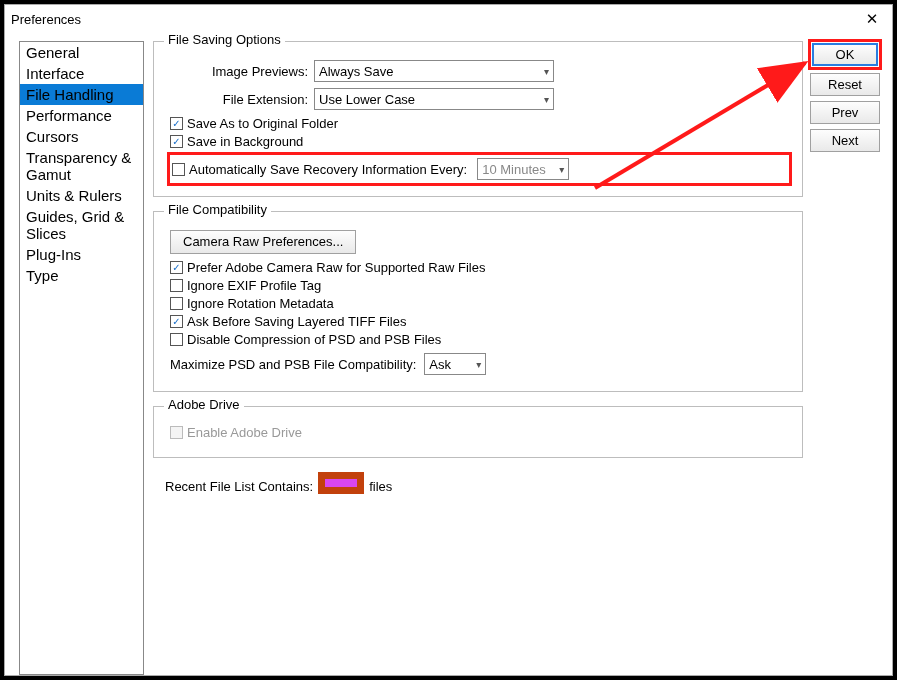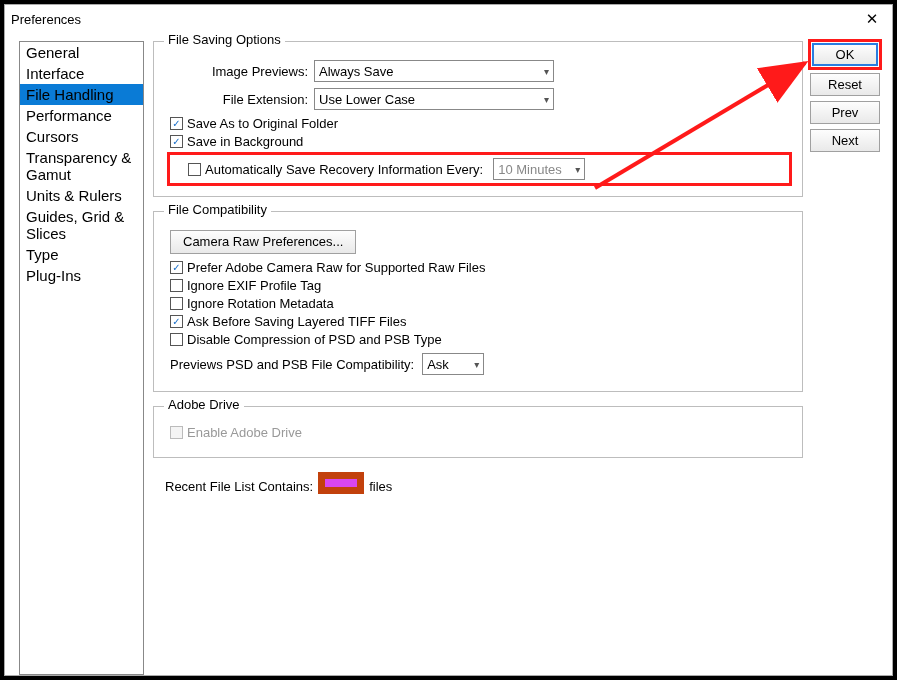--- a/index.html
+++ b/index.html
@@ -25,21 +25,21 @@
     .select.small { width: 62px; }
     .select.med { width: 92px; }
     .select .chev { font-size: 10px; color: #555; }
     .chk { width: 13px; height: 13px; border: 1px solid #555; margin-right: 4px; display: inline-flex; align-items: center; justify-content: center; font-size: 10px; color: #1a6fc9; background: #fff; cursor: pointer; }
     .chk.disabled { border-color: #bbb; background: #f4f4f4; }
     .chkrow { display: flex; align-items: center; margin-left: 6px; margin-bottom: 3px; }
     .chkrow.disabled { color: #999; }
     .btn { height: 24px; padding: 0 12px; border: 1px solid #a0a0a0; background: linear-gradient(#fdfdfd,#e9e9e9); cursor: pointer; line-height: 22px; display: inline-block; }
     .textin { height: 22px; width: 28px; border: 7px solid #c2410c; padding: 0 16px; text-align: center; background: #d946ef; }
     .highlight-red { outline: 3px solid #ff1a1a; outline-offset: -1px; }
-    .auto-save-row { border: 3px solid #ff1a1a; padding: 3px 18px; margin-left: 3px; margin-top: 2px; display: flex; align-items: center; }
+    .auto-save-row { border: 3px solid #ff1a1a; padding: 3px 2px; margin-left: 3px; margin-top: 2px; display: flex; align-items: center; }
     .arrow { position: absolute; pointer-events: none; }
   </style>
 </head>
 <body>
 
 <div class="window">
   <div class="titlebar">
     <span class="title">Preferences</span>
     <span class="close">✕</span>
   </div>
@@ -47,22 +47,22 @@
 
     <div class="sidebar">
       <div class="sidebar-item">General</div>
       <div class="sidebar-item">Interface</div>
       <div class="sidebar-item selected">File Handling</div>
       <div class="sidebar-item">Performance</div>
       <div class="sidebar-item">Cursors</div>
       <div class="sidebar-item">Transparency &amp; Gamut</div>
       <div class="sidebar-item">Units &amp; Rulers</div>
       <div class="sidebar-item">Guides, Grid &amp; Slices</div>
+      <div class="sidebar-item">Plug-Ins</div>
       <div class="sidebar-item">Type</div>
-      <div class="sidebar-item">Plug-Ins</div>
     </div>
 
     <div class="right-buttons">
       <div class="highlight-red" style="padding:2px;">
         <div class="winbtn focused">OK</div>
       </div>
       <div class="winbtn">Reset</div>
       <div class="winbtn">Prev</div>
       <div class="winbtn">Next</div>
     </div>
@@ -124,25 +124,25 @@
         <div class="chkrow">
           <span class="chk"></span>
           <span>Ignore Rotation Metadata</span>
         </div>
         <div class="chkrow">
           <span class="chk">✓</span>
           <span>Ask Before Saving Layered TIFF Files</span>
         </div>
         <div class="chkrow">
           <span class="chk"></span>
-          <span>Disable Compression of PSD and PSB Type</span>
+          <span>Disable Compression of PSD and PSB Files</span>
         </div>
 
         <div class="row" style="margin-left:6px;margin-top:6px;">
-          <span>Previews PSD and PSB File Compatibility:</span>
+          <span>Maximize PSD and PSB File Compatibility:</span>
           <div class="select small" style="margin-left:8px;">
             <span>Ask</span>
             <span class="chev">▾</span>
           </div>
         </div>
       </div>
 
       <div class="fieldset" style="padding-bottom:14px;">
         <span class="legend">Adobe Drive</span>
         <div class="chkrow disabled">

